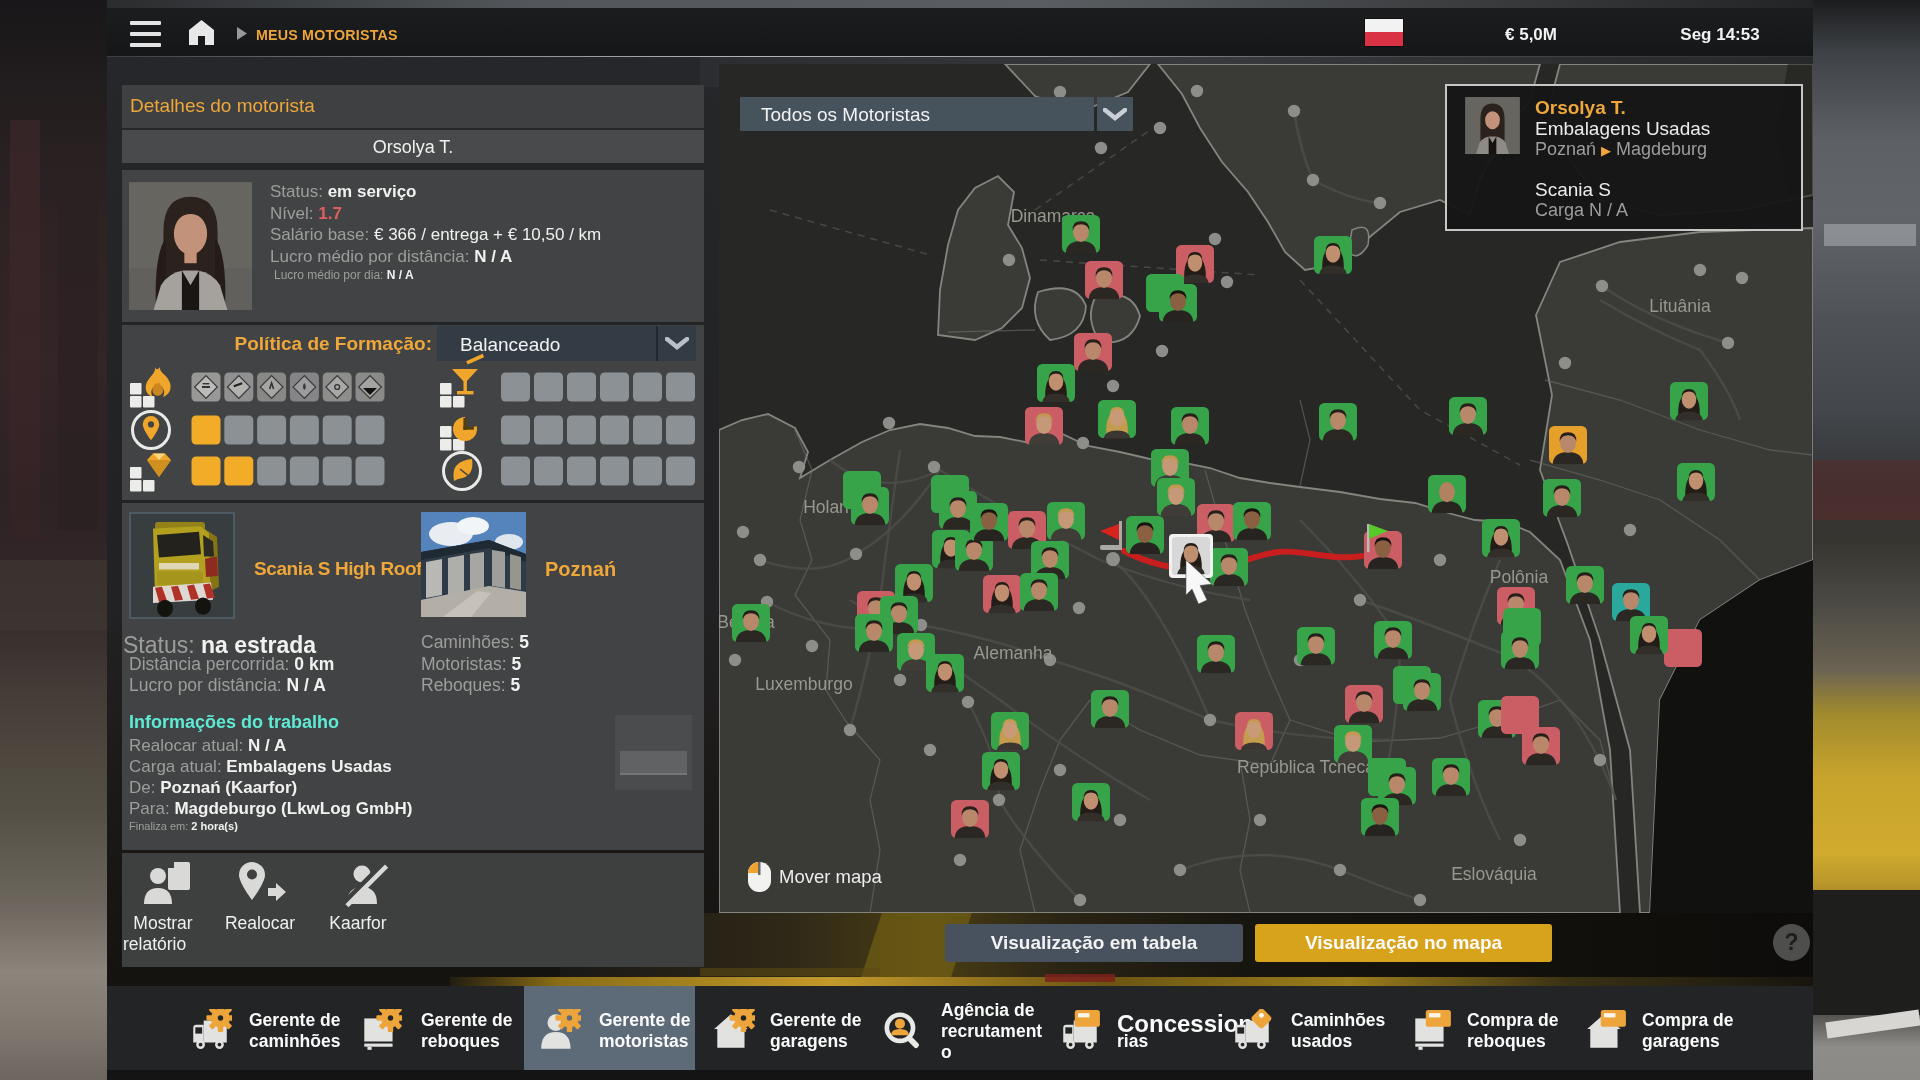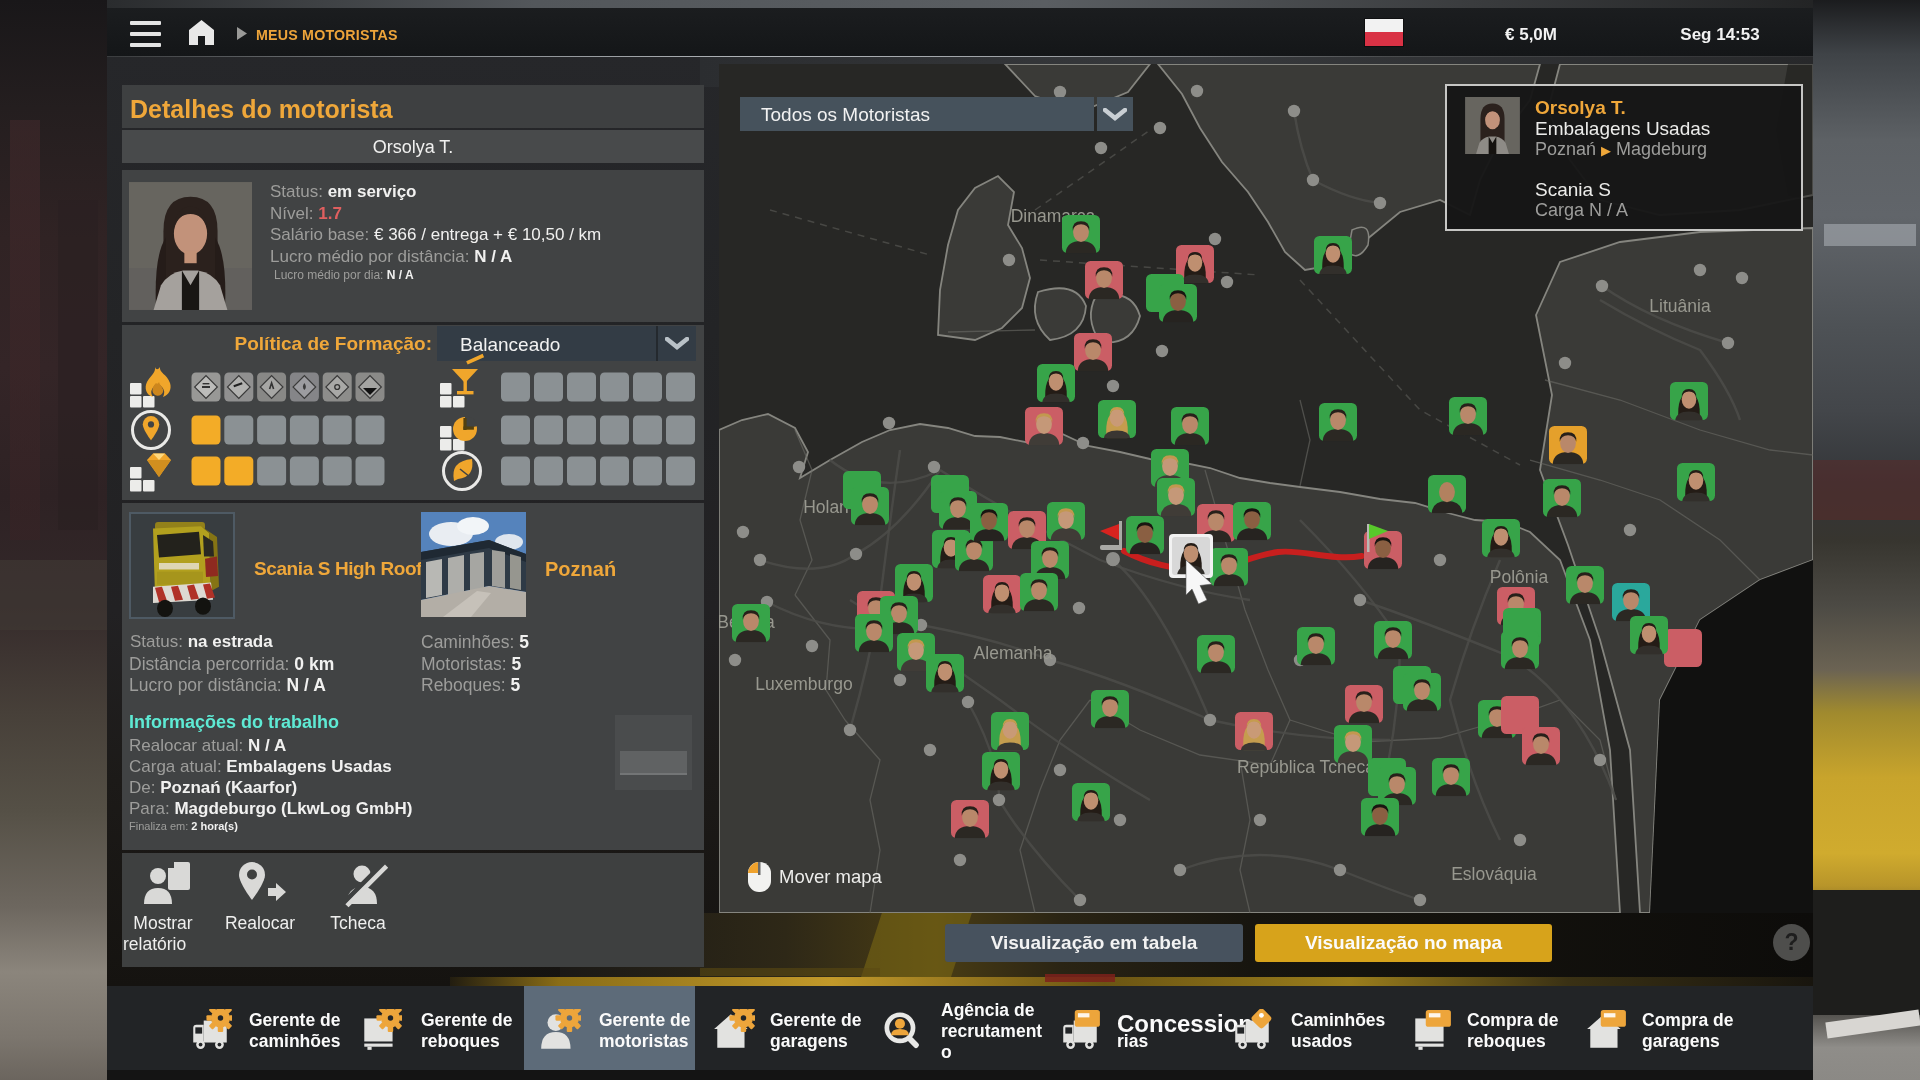--- a/index.html
+++ b/index.html
@@ -473,21 +473,21 @@
     </g>
     <path d="M1186 560 L1212 584 L1200 585.5 L1207 600 L1198.5 604 L1192 589 L1186 595 Z" fill="#f7f7f7" stroke="#55555590" stroke-width="1"></path>
     <g>
       <rect x="748" y="862" width="23" height="30" rx="11" fill="#f2f2f0"></rect>
       <path d="M748 873 a11.5 11.5 0 0 1 11.5 -11 l0 11 Z" fill="#efa22c"></path>
       <rect x="758" y="862" width="2.5" height="13" fill="#6b6b69"></rect>
     </g>
     <text x="779" y="883" font-size="18.5" fill="#ededeb" font-family="Liberation Sans,sans-serif">Mover mapa</text>
   </svg>
 <div class="abs" style="left:122px;top:85px;width:582px;height:43px;background:#3e4041"></div>
-<div class="abs" style="left:130px;top:95px;width:400px;height:26px;color:#efa73a;font-size:25px;font-weight:bold">Detalhes do motorista</div>
+<div class="abs" style="left:130px;top:95px;width:400px;height:26px;color:#efa73a;font-size:19px;font-weight:normal">Detalhes do motorista</div>
 <div class="abs" style="left:122px;top:130px;width:582px;height:33px;background:#484a4b"></div>
 <div class="abs" style="left:122px;top:137px;width:582px;height:20px;color:#f0f0ef;font-size:18px;text-align:center">Orsolya T.</div>
 <div class="abs" style="left:122px;top:170px;width:582px;height:152px;background:#414344"></div>
 <div class="abs" style="left:122px;top:325px;width:582px;height:175px;background:#414344"></div>
 <div class="abs" style="left:122px;top:503px;width:582px;height:347px;background:#414344"></div>
 <div class="abs" style="left:122px;top:853px;width:582px;height:114px;background:#3e4040"></div>
 <svg class="abs" style="left:129px;top:182px" width="123" height="128" viewBox="0 0 100 104">
 <rect width="100" height="104" fill="#67655f"></rect>
 <rect y="70" width="100" height="34" fill="#62605d"></rect>
 <path d="M28 104 L28 40 Q28 12 50 12 Q72 12 72 40 L72 104 Z" fill="#2b211d"></path>
@@ -633,21 +633,21 @@
 <path d="M0 40 L68 28 L105 42 L105 50 L68 36 L0 48 Z" fill="#1f2933"></path>
 <path d="M5 50 L21 47 L21 83 L5 86 Z" fill="#b8b8b4"></path>
 <path d="M27 46 L43 43 L43 81 L27 84 Z" fill="#aeaeaa"></path>
 <path d="M49 42 L63 40 L63 78 L49 80 Z" fill="#a6a6a2"></path>
 <path d="M71 38 L84 40 L84 76 L71 74 Z" fill="#9e9e9a"></path>
 <path d="M89 42 L100 45 L100 78 L89 76 Z" fill="#96968f"></path>
 <path d="M0 88 L68 74 L105 80 L105 105 L0 105 Z" fill="#b3aea6"></path>
 <path d="M22 105 L56 79 L70 81 L50 105 Z" fill="#c6c1b9"></path>
 </svg>
 <div class="abs" style="left:545px;top:558px;width:150px;height:24px;color:#efa73a;font-size:20px;font-weight:bold">Poznań</div>
-<div class="abs" style="left:130px;top:632px;width:568px;height:20px;font-size:17px;white-space:nowrap"><span class="lbl">Status:</span> <span style="color:#f1f1f0;font-weight:bold">na estrada</span></div>
+<div class="abs" style="left:123px;top:632px;width:568px;height:20px;font-size:23px;white-space:nowrap"><span class="lbl">Status:</span> <span style="color:#f1f1f0;font-weight:bold">na estrada</span></div>
 <div class="abs" style="left:129px;top:653.5px;width:568px;height:20px;font-size:17.5px;white-space:nowrap"><span class="lbl">Distância percorrida:</span> <span style="color:#f1f1f0;font-weight:bold">0 km</span></div>
 <div class="abs" style="left:129px;top:675px;width:568px;height:20px;font-size:17.5px;white-space:nowrap"><span class="lbl">Lucro por distância:</span> <span style="color:#f1f1f0;font-weight:bold">N / A</span></div>
 <div class="abs" style="left:421px;top:632px;width:276px;height:20px;font-size:17.5px;white-space:nowrap"><span class="lbl">Caminhões:</span> <span style="color:#f1f1f0;font-weight:bold">5</span></div>
 <div class="abs" style="left:421px;top:653.5px;width:276px;height:20px;font-size:17.5px;white-space:nowrap"><span class="lbl">Motoristas:</span> <span style="color:#f1f1f0;font-weight:bold">5</span></div>
 <div class="abs" style="left:421px;top:675px;width:276px;height:20px;font-size:17.5px;white-space:nowrap"><span class="lbl">Reboques:</span> <span style="color:#f1f1f0;font-weight:bold">5</span></div>
 <div class="abs" style="left:129px;top:712px;width:300px;height:22px;color:#5eead4;font-size:18px;font-weight:bold">Informações do trabalho</div>
 <div class="abs" style="left:129px;top:736px;width:568px;height:20px;font-size:17px;white-space:nowrap"><span class="lbl">Realocar atual:</span> <span style="color:#f1f1f0;font-weight:bold">N / A</span></div>
 <div class="abs" style="left:129px;top:757px;width:568px;height:20px;font-size:17px;white-space:nowrap"><span class="lbl">Carga atual:</span> <span style="color:#f1f1f0;font-weight:bold">Embalagens Usadas</span></div>
 <div class="abs" style="left:129px;top:778px;width:568px;height:20px;font-size:17px;white-space:nowrap"><span class="lbl">De:</span> <span style="color:#f1f1f0;font-weight:bold">Poznań (Kaarfor)</span></div>
 <div class="abs" style="left:129px;top:799px;width:568px;height:20px;font-size:17px;white-space:nowrap"><span class="lbl">Para:</span> <span style="color:#f1f1f0;font-weight:bold">Magdeburgo (LkwLog GmbH)</span></div>
@@ -670,21 +670,21 @@
 <g fill="#d9d9d7" transform="translate(198 0)">
  <circle cx="22" cy="12" r="8.5"></circle>
  <path d="M7 42 Q7 25 22 25 Q37 25 37 42 Z"></path>
  <rect x="-4" y="20" width="56" height="5" transform="rotate(-45 22 22)" fill="#3e4040"></rect>
  <rect x="-4" y="24.5" width="56" height="4.5" transform="rotate(-45 22 22)"></rect>
 </g>
 </svg>
 <div class="abs" style="left:123px;top:913px;width:80px;height:20px;color:#efefee;font-size:17.5px;text-align:center">Mostrar</div>
 <div class="abs" style="left:123px;top:934px;width:80px;height:20px;color:#efefee;font-size:17.5px;text-align:left">relatório</div>
 <div class="abs" style="left:220px;top:913px;width:80px;height:20px;color:#efefee;font-size:17.5px;text-align:center">Realocar</div>
-<div class="abs" style="left:318px;top:913px;width:80px;height:20px;color:#efefee;font-size:17.5px;text-align:center">Tcheca</div>
+<div class="abs" style="left:318px;top:913px;width:80px;height:20px;color:#efefee;font-size:17.5px;text-align:center">Kaarfor</div>
 <div class="abs" style="left:740px;top:97px;width:354px;height:34px;background:#46525c"></div>
 <div class="abs" style="left:761px;top:104px;width:250px;height:20px;color:#f2f2f2;font-size:19px">Todos os Motoristas</div>
 <div class="abs" style="left:1097px;top:97px;width:36px;height:34px;background:#46525c"></div>
 <svg class="abs" style="left:1103px;top:108px" width="24" height="14" viewBox="0 0 24 14">
 <path d="M2 2 L12 10 L22 2" stroke="#c9cfd4" stroke-width="4.5" fill="none" stroke-linecap="round"></path>
   </svg>
 <div class="abs" style="left:1445px;top:84px;width:358px;height:147px;background:#161616f5;border:2px solid #c6c6c4"></div>
 <svg class="abs" style="left:1465px;top:97px" width="55" height="57" viewBox="0 0 100 104">
 <rect width="100" height="104" fill="#67655f"></rect>
 <path d="M28 104 L28 40 Q28 12 50 12 Q72 12 72 40 L72 104 Z" fill="#2b211d"></path>

